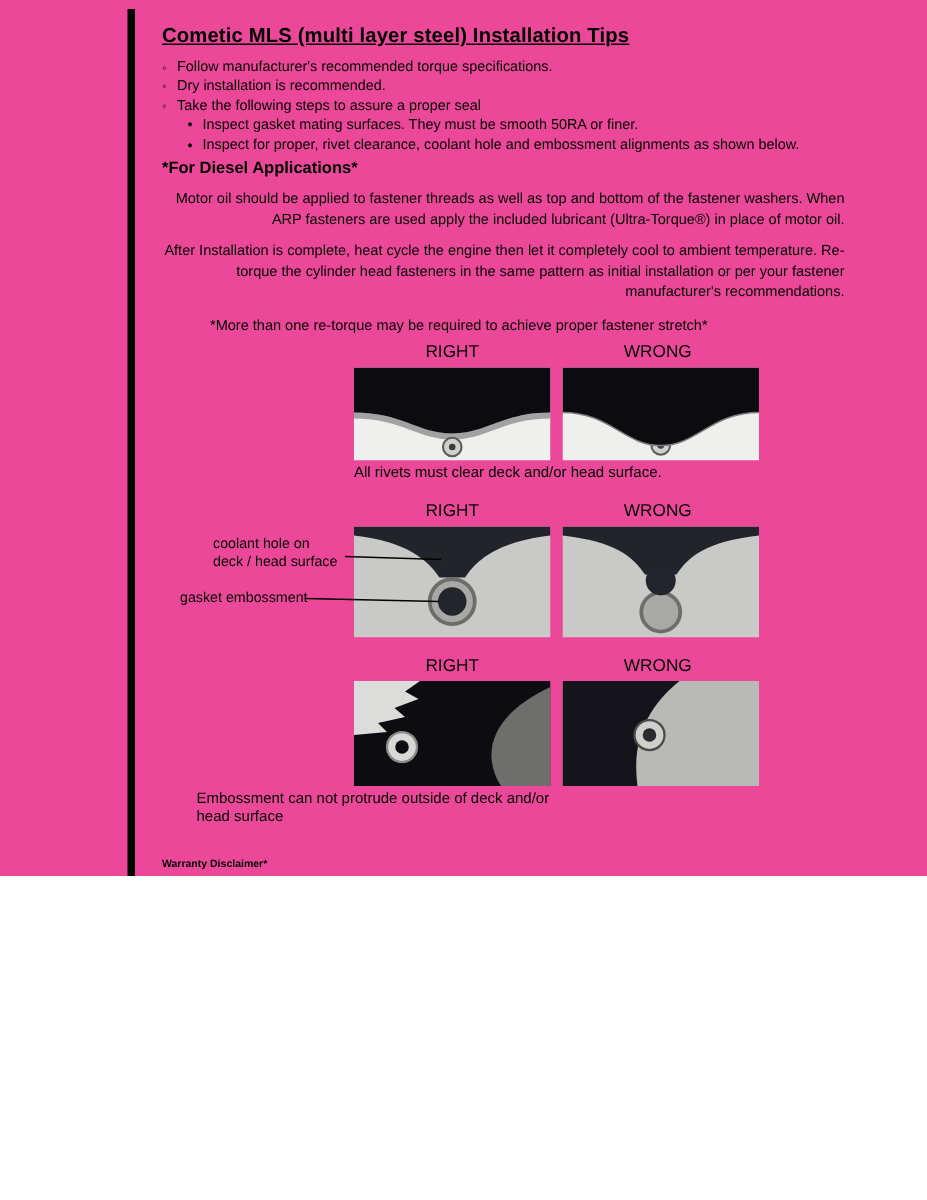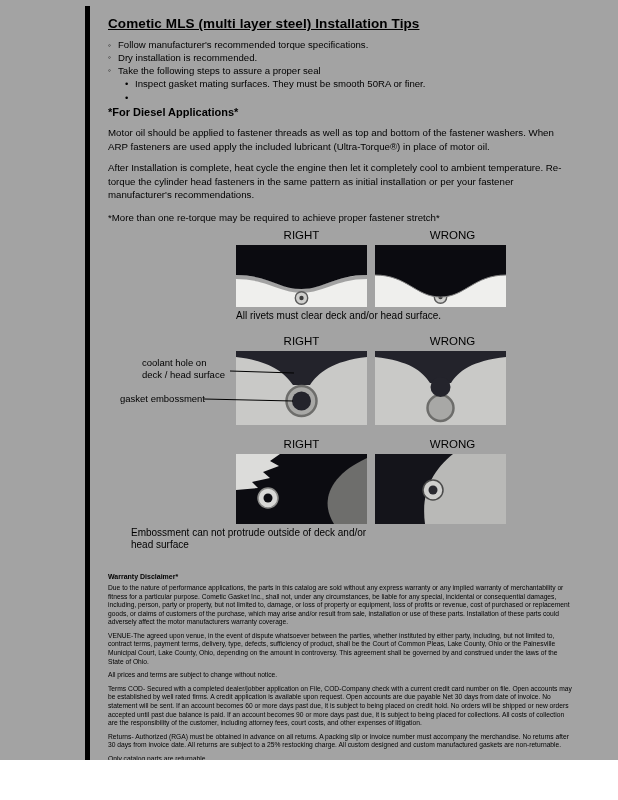--- a/index.html
+++ b/index.html
@@ -1,40 +1,40 @@
 <!DOCTYPE html>
 <html><head>
 <meta charset="utf-8">
 <style>
   * { margin:0; padding:0; box-sizing:border-box; }
   html,body { background:#ffffff; }
   .page {
-    position:relative; width:618px; height:760px; margin:0 auto;
-    background:#a3a3a3; color:#000;
+    position:relative; width:618px; height:584px; margin:0 auto;
+    background:#ec4899; color:#000;
     font-family:"Liberation Sans", sans-serif;
     overflow:hidden;
   }
   .spine { position:absolute; left:85px; top:6px; width:5px; height:788px; background:#000; }
 
   
   .top-block { position:absolute; left:108px; top:16px; width:478px; }
   .title { font-size:13.5px; font-weight:bold; text-decoration:underline; letter-spacing:0.1px; }
   .tips { margin-top:8px; }
   .tip-row { display:flex; font-size:9.6px; line-height:1.35; }
   .tip-row .marker { flex:0 0 10px; font-size:8.5px; padding-top:0.5px; }
   .tip-row.sub { margin-left:17px; }
   .tip-row.sub .marker { flex:0 0 10px; font-size:9.5px; }
 
   .diesel-heading { margin-top:2px; font-size:11px; font-weight:bold; }
-  .diesel-p { margin-top:8px; font-size:9.7px; line-height:1.38; width:455px; }
-  .diesel-note { margin-top:11px; font-size:9.7px; }
+  .diesel-p { margin-top:8px; font-size:9.7px; line-height:1.38; width:455px;text-align:right; }
+  .diesel-note { margin-top:11px; font-size:9.7px;margin-left:32px; }
 
   
   .diagram-block { position:absolute; left:108px; top:229px; width:420px; }
-  .rw-row { display:flex; gap:20px; margin-left:128px; width:270px; margin-bottom:2px;align-items:flex-end; }
+  .rw-row { display:flex; gap:6px; margin-left:128px; width:270px; margin-bottom:2px;align-items:flex-end; }
   .rw-row span { flex:0 0 131px; text-align:center; font-size:11.5px; line-height:1.2; }
   .panels { display:flex; gap:8px; margin-left:128px; }
   .panel { width:131px; font-size:0; }
   .caption { margin-left:128px; margin-top:3px; font-size:10px; line-height:1.25; }
   .caption.wrap { width:250px;margin-left:23px; }
   .diag-row { margin-bottom:13px; }
   .row2-wrap { position:relative; }
   .ann1 { position:absolute; left:34px; top:22px; font-size:9.5px; line-height:1.25; }
   .ann2 { position:absolute; left:12px; top:58px; font-size:9.5px; }
   .ann-lines { position:absolute; left:0; top:0; pointer-events:none; }
@@ -68,20 +68,21 @@
       <div class="tip-row">
         <span class="marker">◦</span>
         <span>Take the following steps to assure a proper seal</span>
       </div>
       <div class="tip-row sub">
         <span class="marker">•</span>
         <span>Inspect gasket mating surfaces.  They must be smooth 50RA or finer.</span>
       </div>
       <div class="tip-row sub">
         <span class="marker">•</span>
+        <span>Inspect for proper, rivet clearance, coolant hole and embossment alignments as shown below.</span>
       </div>
     </div>
 
     <div class="diesel-heading">*For Diesel Applications*</div>
     <p class="diesel-p">Motor oil should be applied to fastener threads as well as top and bottom of the fastener washers. When ARP fasteners are used apply the included lubricant (Ultra-Torque®) in place of motor oil.</p>
     <p class="diesel-p">After Installation is complete, heat cycle the engine then let it completely cool to ambient temperature. Re-torque the cylinder head fasteners in the same pattern as initial installation or per your fastener manufacturer's recommendations.</p>
     <p class="diesel-note">*More than one re-torque may be required to achieve proper fastener stretch*</p>
   </div>
 
   <div class="diagram-block">

